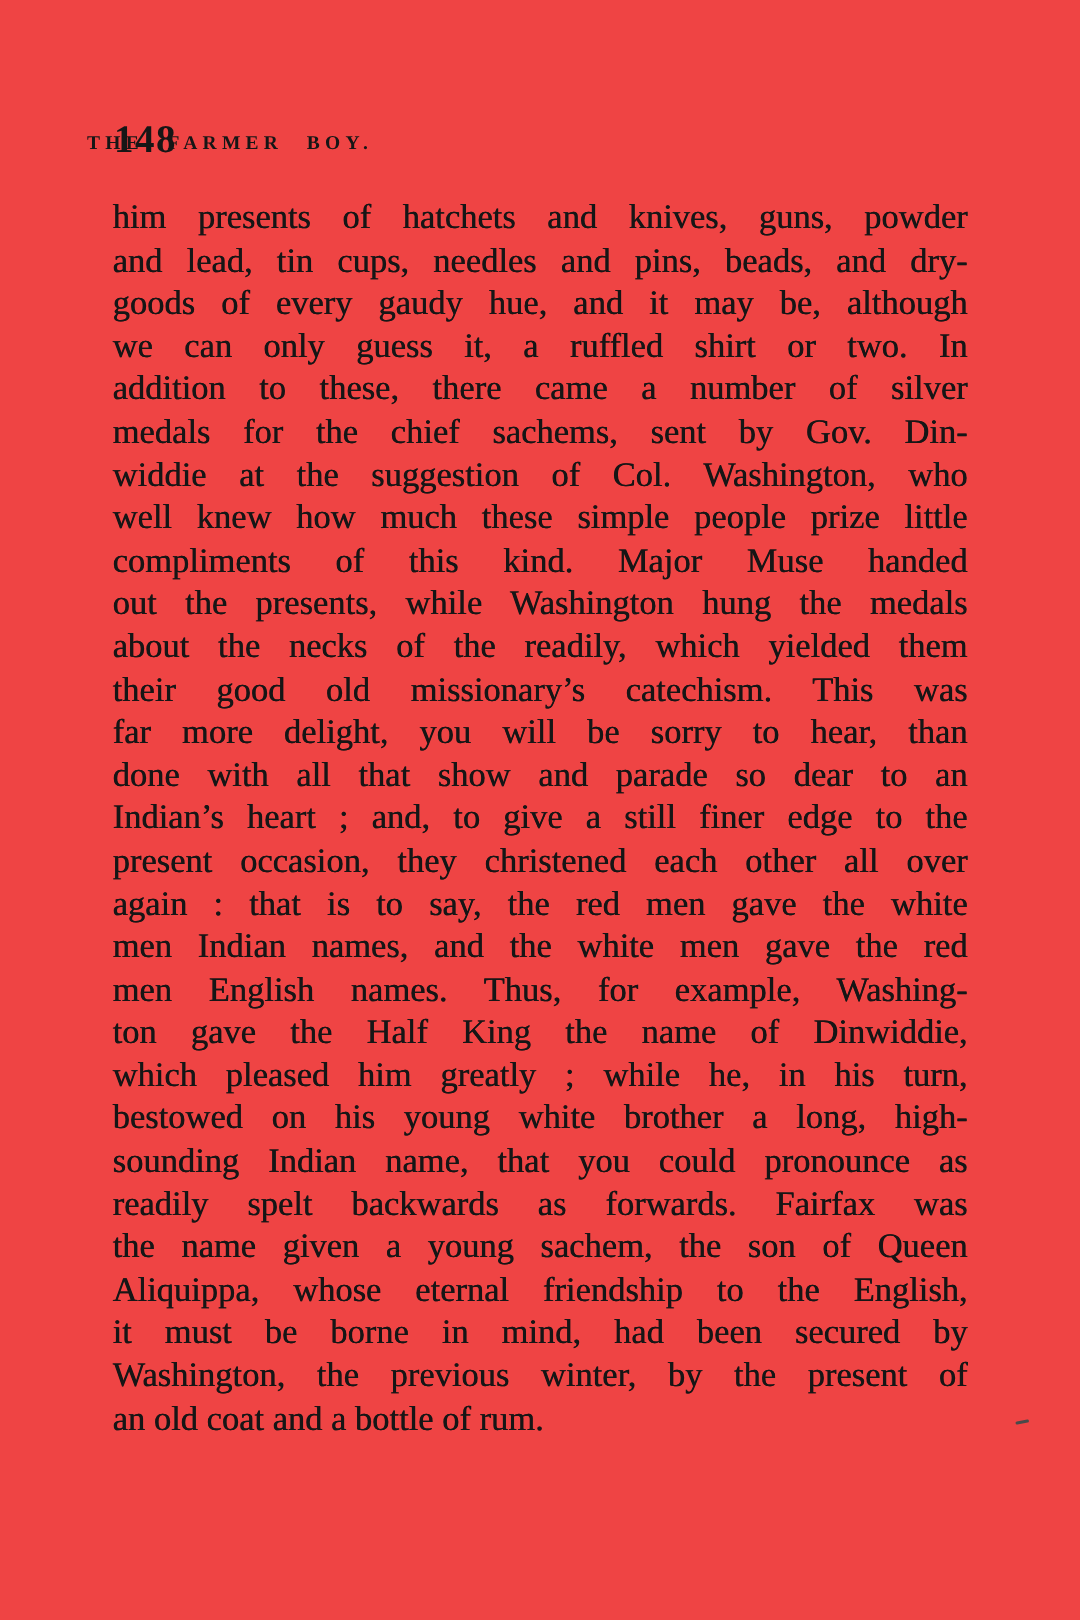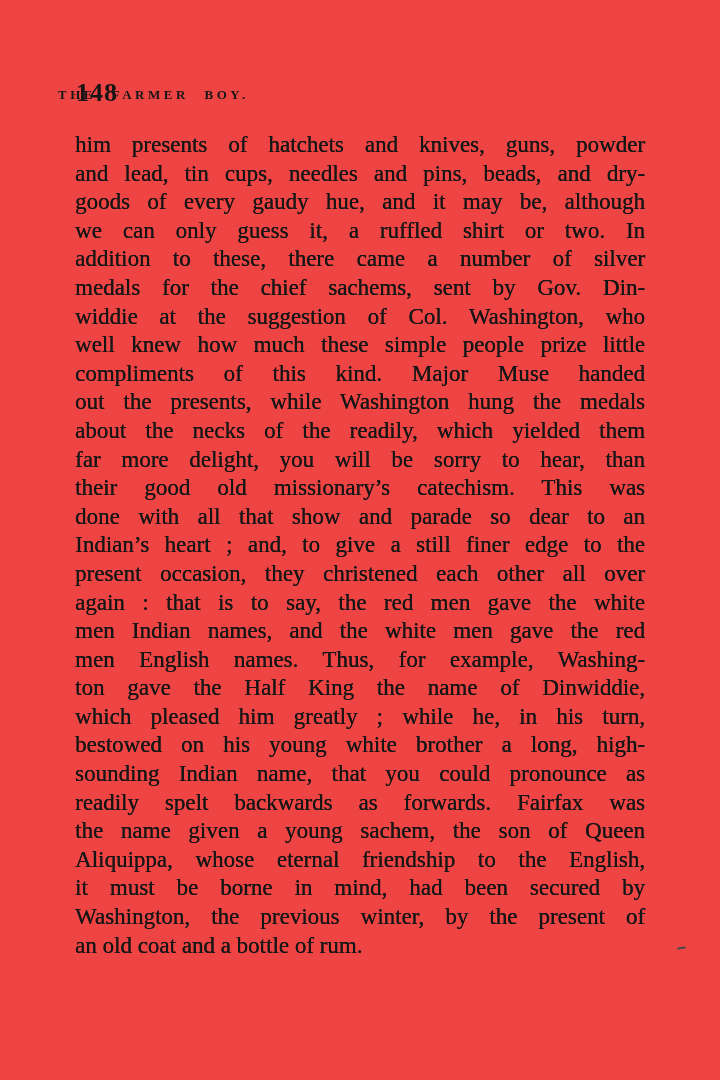--- a/index.html
+++ b/index.html
@@ -75,22 +75,22 @@
     <div class="tl">and lead, tin cups, needles and pins, beads, and dry-</div>
     <div class="tl">goods of every gaudy hue, and it may be, although</div>
     <div class="tl">we can only guess it, a ruffled shirt or two. In</div>
     <div class="tl">addition to these, there came a number of silver</div>
     <div class="tl">medals for the chief sachems, sent by Gov. Din-</div>
     <div class="tl">widdie at the suggestion of Col. Washington, who</div>
     <div class="tl">well knew how much these simple people prize little</div>
     <div class="tl">compliments of this kind. Major Muse handed</div>
     <div class="tl">out the presents, while Washington hung the medals</div>
     <div class="tl">about the necks of the readily, which yielded them</div>
+    <div class="tl">their good old missionary’s catechism. This was</div>
     <div class="tl">far more delight, you will be sorry to hear, than</div>
-    <div class="tl">their good old missionary’s catechism. This was</div>
     <div class="tl">done with all that show and parade so dear to an</div>
     <div class="tl">Indian’s heart ; and, to give a still finer edge to the</div>
     <div class="tl">present occasion, they christened each other all over</div>
     <div class="tl">again : that is to say, the red men gave the white</div>
     <div class="tl">men Indian names, and the white men gave the red</div>
     <div class="tl">men English names. Thus, for example, Washing-</div>
     <div class="tl">ton gave the Half King the name of Dinwiddie,</div>
     <div class="tl">which pleased him greatly ; while he, in his turn,</div>
     <div class="tl">bestowed on his young white brother a long, high-</div>
     <div class="tl">sounding Indian name, that you could pronounce as</div>

